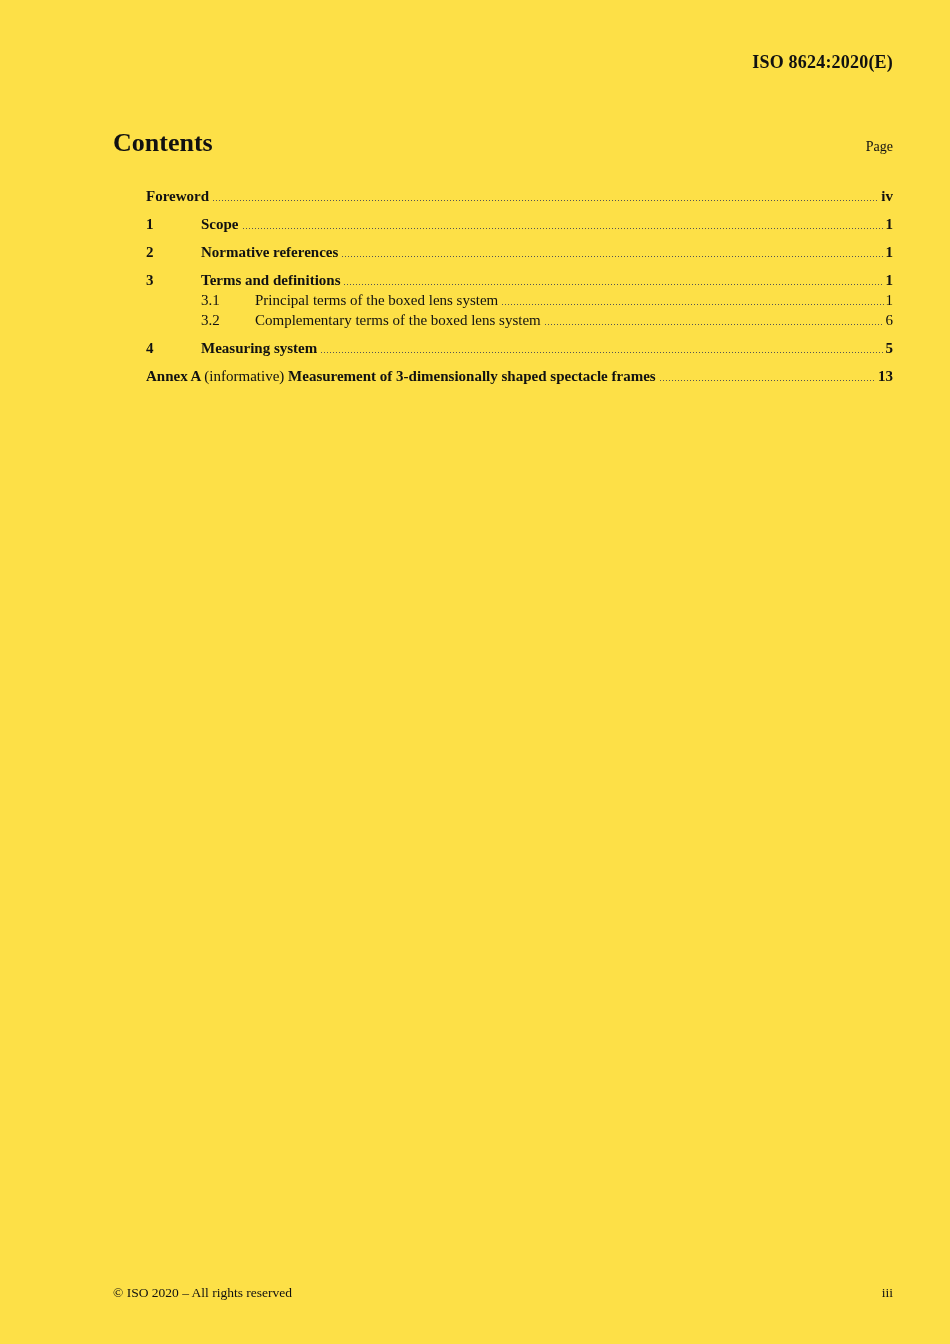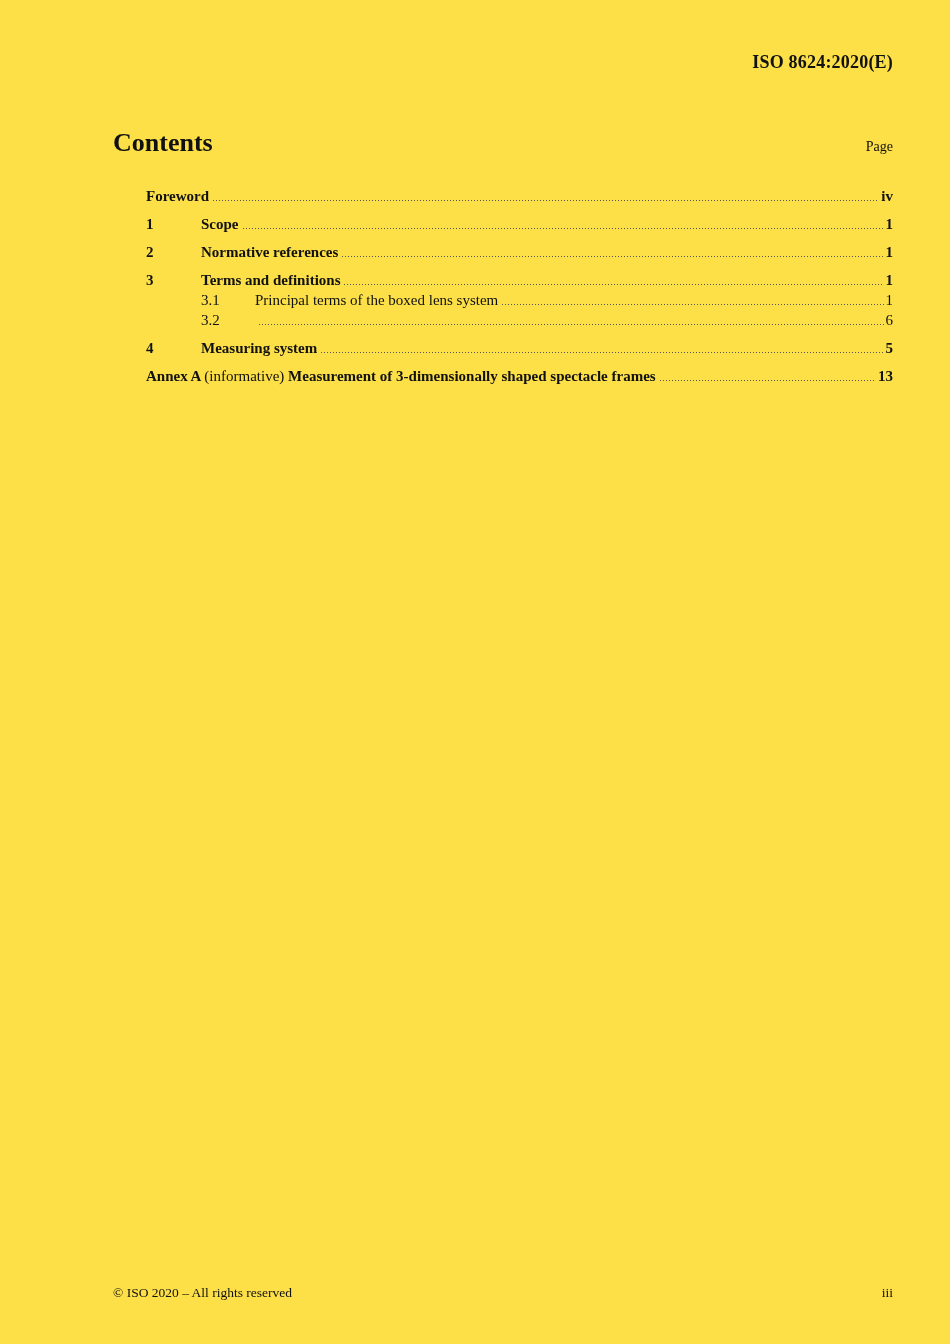--- a/index.html
+++ b/index.html
@@ -133,20 +133,21 @@
         <span class="toc-page b">1</span>
       </div>
       <div class="toc-row level1">
         <span class="toc-num r">3.1</span>
         <span class="toc-label"><span class="part r">Principal terms of the boxed lens system</span></span>
         <span class="leader"></span>
         <span class="toc-page r">1</span>
       </div>
       <div class="toc-row level1">
         <span class="toc-num r">3.2</span>
+        <span class="toc-label"><span class="part r">Complementary terms of the boxed lens system</span></span>
         <span class="leader"></span>
         <span class="toc-page r">6</span>
       </div>
       <div class="toc-row level0">
         <span class="toc-num b">4</span>
         <span class="toc-label"><span class="part b">Measuring system</span></span>
         <span class="leader"></span>
         <span class="toc-page b">5</span>
       </div>
       <div class="toc-row level0">

